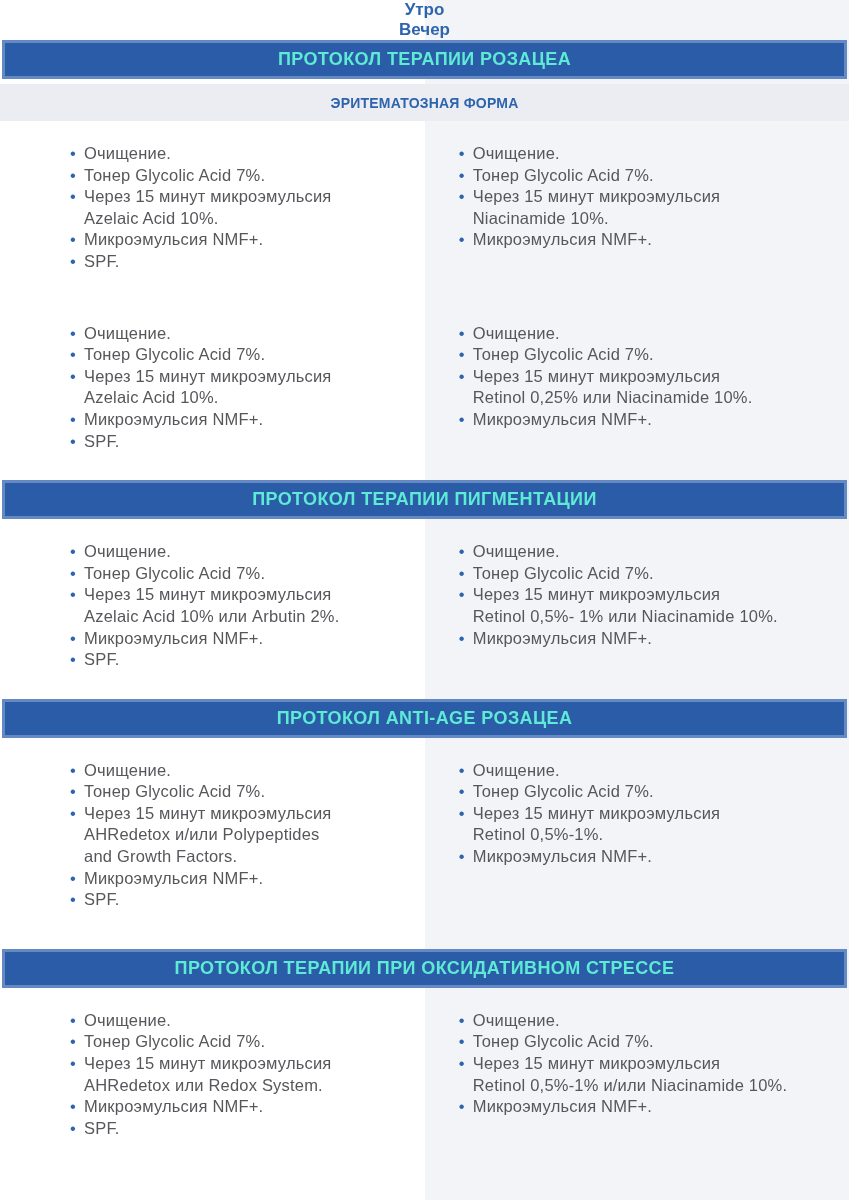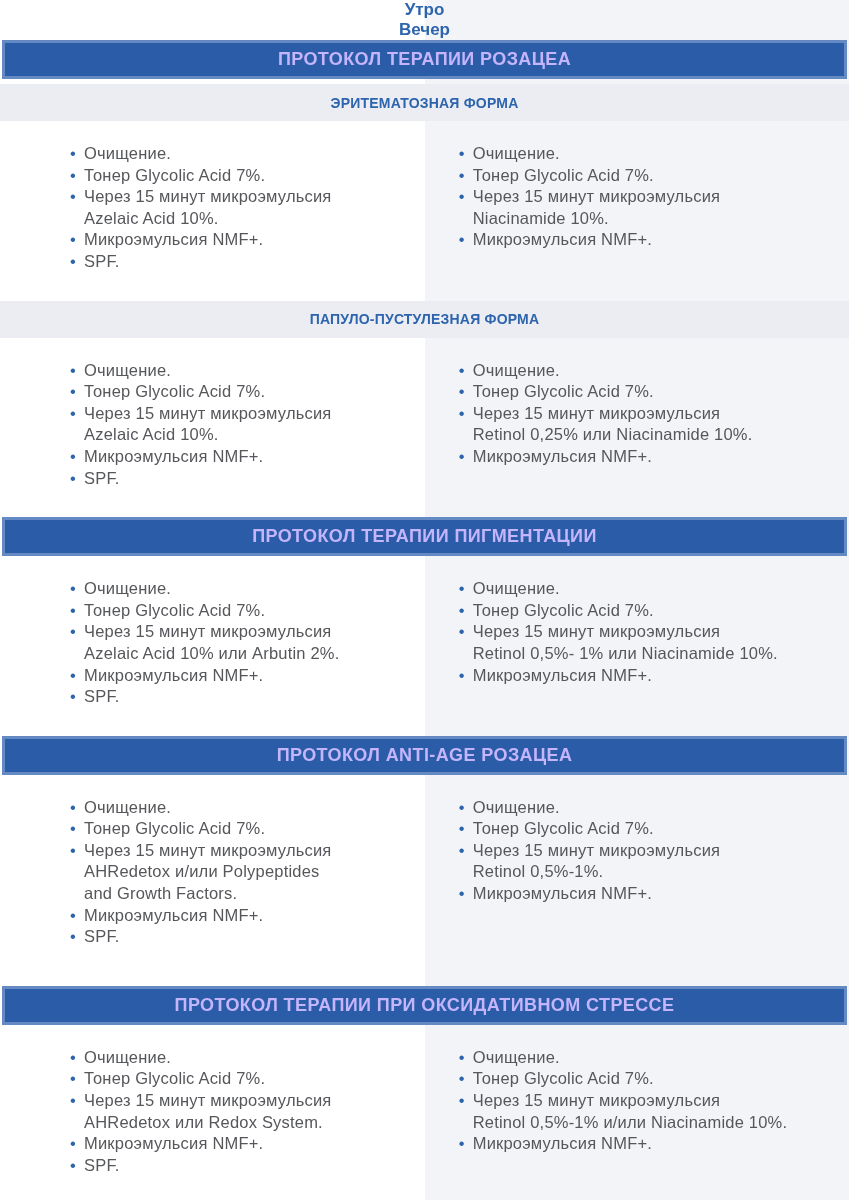--- a/index.html
+++ b/index.html
@@ -34,21 +34,21 @@
     align-items: center;
     justify-content: center;
     font-weight: bold;
     text-align: center;
   }
   .banner.dark {
     height: 33px;
     margin: 0 2px;
     background: #2b5ca8;
     border: 3px solid #6589c3;
-    color: #c4b5fd;
+    color: #5eead4;
     font-size: 18px;
     letter-spacing: 0.4px;
   }
   .banner.dark.gap-below {
     margin-bottom: 5px;
   }
   .banner.light {
     height: 37px;
     background: #ebedf2;
     color: #2d64ad;
@@ -112,21 +112,20 @@
       </ul>
     <ul class="protocol-list evening">
         <li>Очищение.</li>
         <li>Тонер Glycolic Acid 7%.</li>
         <li>Через 15 минут микроэмульсия
 Niacinamide 10%.</li>
         <li>Микроэмульсия NMF+.</li>
       </ul>
   </div>
 
-  <div class="banner light">ПАПУЛО-ПУСТУЛЕЗНАЯ ФОРМА</div>
   <div class="row">
     <ul class="protocol-list morning">
         <li>Очищение.</li>
         <li>Тонер Glycolic Acid 7%.</li>
         <li>Через 15 минут микроэмульсия
 Azelaic Acid 10%.</li>
         <li>Микроэмульсия NMF+.</li>
         <li>SPF.</li>
       </ul>
     <ul class="protocol-list evening">

